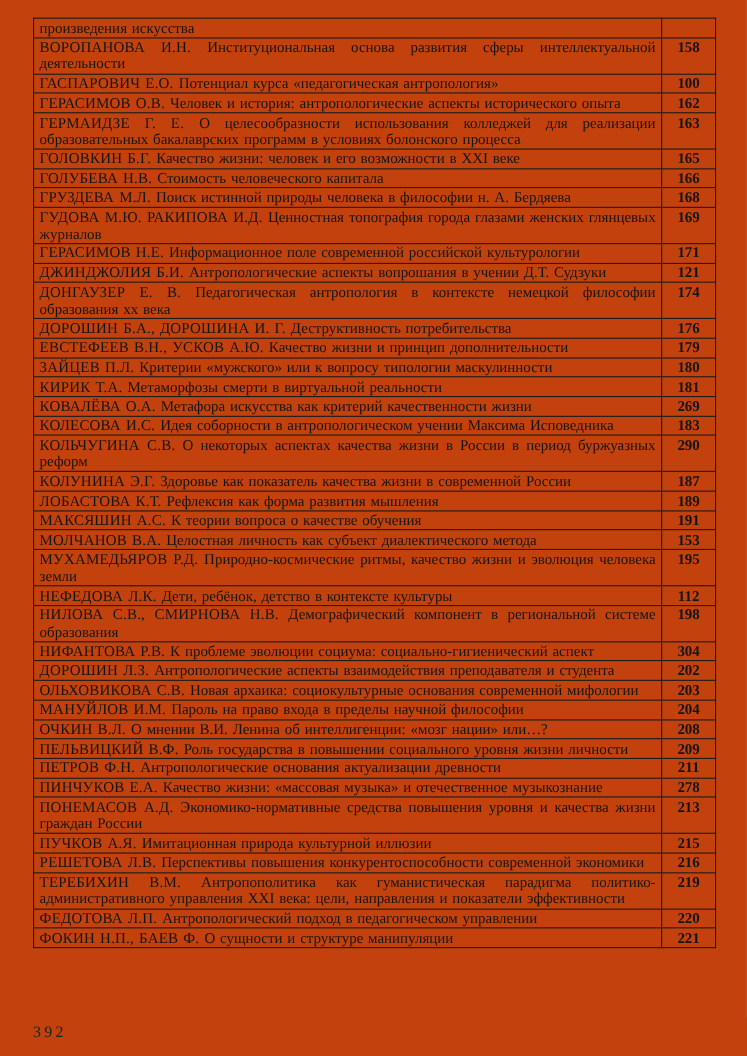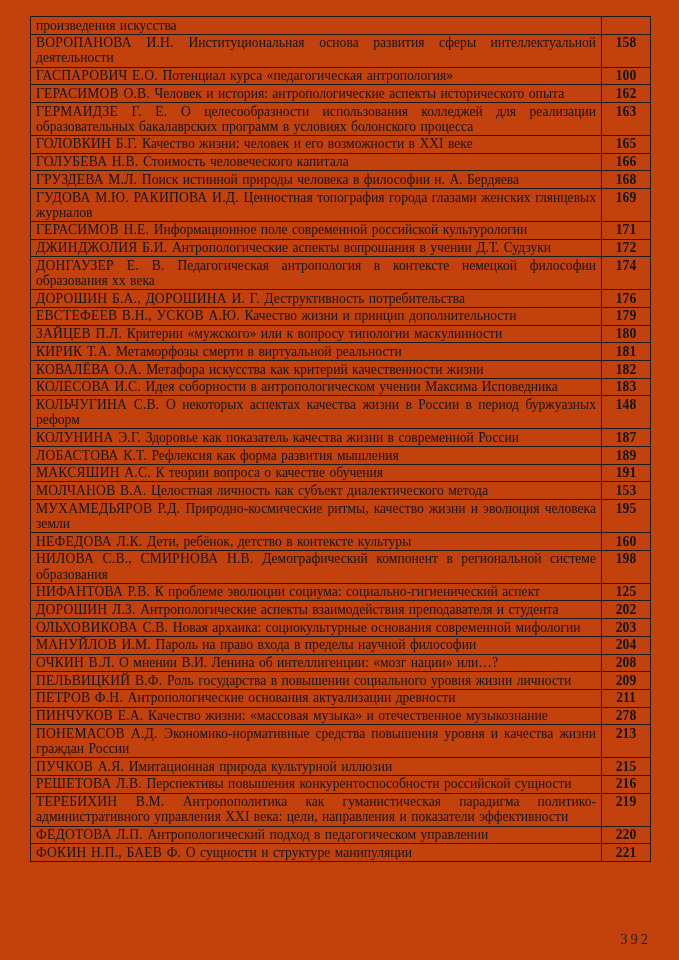--- a/index.html
+++ b/index.html
@@ -45,21 +45,21 @@
   }
   td.pagenum {
     width: 38px;
     text-align: center;
     font-weight: bold;
     padding-left: 2px;
     padding-right: 2px;
   }
   .footer {
     margin-top: auto;
-    text-align: right;
+    text-align: left;
     font-size: 14.5px;
     letter-spacing: 3px;
     color: #222;
     padding-bottom: 2px;
   }
 </style>
 </head>
 <body>
 
 <div class="page">
@@ -100,21 +100,21 @@
         <tr>
           <td class="entry"><span class="author">ГУДОВА М.Ю. РАКИПОВА И.Д. </span><span class="title">Ценностная топография города глазами женских глянцевых журналов</span></td>
           <td class="pagenum">169</td>
         </tr>
         <tr>
           <td class="entry"><span class="author">ГЕРАСИМОВ Н.Е. </span><span class="title">Информационное поле современной российской культурологии</span></td>
           <td class="pagenum">171</td>
         </tr>
         <tr>
           <td class="entry"><span class="author">ДЖИНДЖОЛИЯ Б.И. </span><span class="title">Антропологические аспекты вопрошания в учении Д.Т. Судзуки</span></td>
-          <td class="pagenum">172</td>
+          <td class="pagenum">121</td>
         </tr>
         <tr>
           <td class="entry"><span class="author">ДОНГАУЗЕР Е. В. </span><span class="title">Педагогическая антропология в контексте немецкой философии образования xx века</span></td>
           <td class="pagenum">174</td>
         </tr>
         <tr>
           <td class="entry"><span class="author">ДОРОШИН Б.А., ДОРОШИНА И. Г. </span><span class="title">Деструктивность потребительства</span></td>
           <td class="pagenum">176</td>
         </tr>
         <tr>
@@ -124,29 +124,29 @@
         <tr>
           <td class="entry"><span class="author">ЗАЙЦЕВ П.Л. </span><span class="title">Критерии «мужского» или к вопросу типологии маскулинности</span></td>
           <td class="pagenum">180</td>
         </tr>
         <tr>
           <td class="entry"><span class="author">КИРИК Т.А. </span><span class="title">Метаморфозы смерти в виртуальной реальности</span></td>
           <td class="pagenum">181</td>
         </tr>
         <tr>
           <td class="entry"><span class="author">КОВАЛЁВА О.А. </span><span class="title">Метафора искусства как критерий качественности жизни</span></td>
-          <td class="pagenum">182</td>
+          <td class="pagenum">269</td>
         </tr>
         <tr>
           <td class="entry"><span class="author">КОЛЕСОВА И.С. </span><span class="title">Идея соборности в антропологическом учении Максима Исповедника</span></td>
           <td class="pagenum">183</td>
         </tr>
         <tr>
           <td class="entry"><span class="author">КОЛЬЧУГИНА С.В. </span><span class="title">О некоторых аспектах качества жизни в России в период буржуазных реформ</span></td>
-          <td class="pagenum">148</td>
+          <td class="pagenum">290</td>
         </tr>
         <tr>
           <td class="entry"><span class="author">КОЛУНИНА Э.Г. </span><span class="title">Здоровье как показатель качества жизни в современной России</span></td>
           <td class="pagenum">187</td>
         </tr>
         <tr>
           <td class="entry"><span class="author">ЛОБАСТОВА К.Т. </span><span class="title">Рефлексия как форма развития мышления</span></td>
           <td class="pagenum">189</td>
         </tr>
         <tr>
@@ -156,29 +156,29 @@
         <tr>
           <td class="entry"><span class="author">МОЛЧАНОВ В.А. </span><span class="title">Целостная личность как субъект диалектического метода</span></td>
           <td class="pagenum">153</td>
         </tr>
         <tr>
           <td class="entry"><span class="author">МУХАМЕДЬЯРОВ Р.Д. </span><span class="title">Природно-космические ритмы, качество жизни и эволюция человека земли</span></td>
           <td class="pagenum">195</td>
         </tr>
         <tr>
           <td class="entry"><span class="author">НЕФЕДОВА Л.К. </span><span class="title">Дети, ребёнок, детство в контексте культуры</span></td>
-          <td class="pagenum">160</td>
+          <td class="pagenum">112</td>
         </tr>
         <tr>
           <td class="entry"><span class="author">НИЛОВА С.В., СМИРНОВА Н.В. </span><span class="title">Демографический компонент в региональной системе образования</span></td>
           <td class="pagenum">198</td>
         </tr>
         <tr>
           <td class="entry"><span class="author">НИФАНТОВА Р.В. </span><span class="title">К проблеме эволюции социума: социально-гигиенический аспект</span></td>
-          <td class="pagenum">125</td>
+          <td class="pagenum">304</td>
         </tr>
         <tr>
           <td class="entry"><span class="author">ДОРОШИН Л.З. </span><span class="title">Антропологические аспекты взаимодействия преподавателя и студента</span></td>
           <td class="pagenum">202</td>
         </tr>
         <tr>
           <td class="entry"><span class="author">ОЛЬХОВИКОВА С.В. </span><span class="title">Новая архаика: социокультурные основания современной мифологии</span></td>
           <td class="pagenum">203</td>
         </tr>
         <tr>
@@ -203,21 +203,21 @@
         </tr>
         <tr>
           <td class="entry"><span class="author">ПОНЕМАСОВ А.Д. </span><span class="title">Экономико-нормативные средства повышения уровня и качества жизни граждан России</span></td>
           <td class="pagenum">213</td>
         </tr>
         <tr>
           <td class="entry"><span class="author">ПУЧКОВ А.Я. </span><span class="title">Имитационная природа культурной иллюзии</span></td>
           <td class="pagenum">215</td>
         </tr>
         <tr>
-          <td class="entry"><span class="author">РЕШЕТОВА Л.В. </span><span class="title">Перспективы повышения конкурентоспособности российской сущности</span></td>
+          <td class="entry"><span class="author">РЕШЕТОВА Л.В. </span><span class="title">Перспективы повышения конкурентоспособности современной экономики</span></td>
           <td class="pagenum">216</td>
         </tr>
         <tr>
           <td class="entry"><span class="author">ТЕРЕБИХИН В.М. </span><span class="title">Антропополитика как гуманистическая парадигма политико-административного управления XXI века: цели, направления и показатели эффективности</span></td>
           <td class="pagenum">219</td>
         </tr>
         <tr>
           <td class="entry"><span class="author">ФЕДОТОВА Л.П. </span><span class="title">Антропологический подход в педагогическом управлении</span></td>
           <td class="pagenum">220</td>
         </tr>

